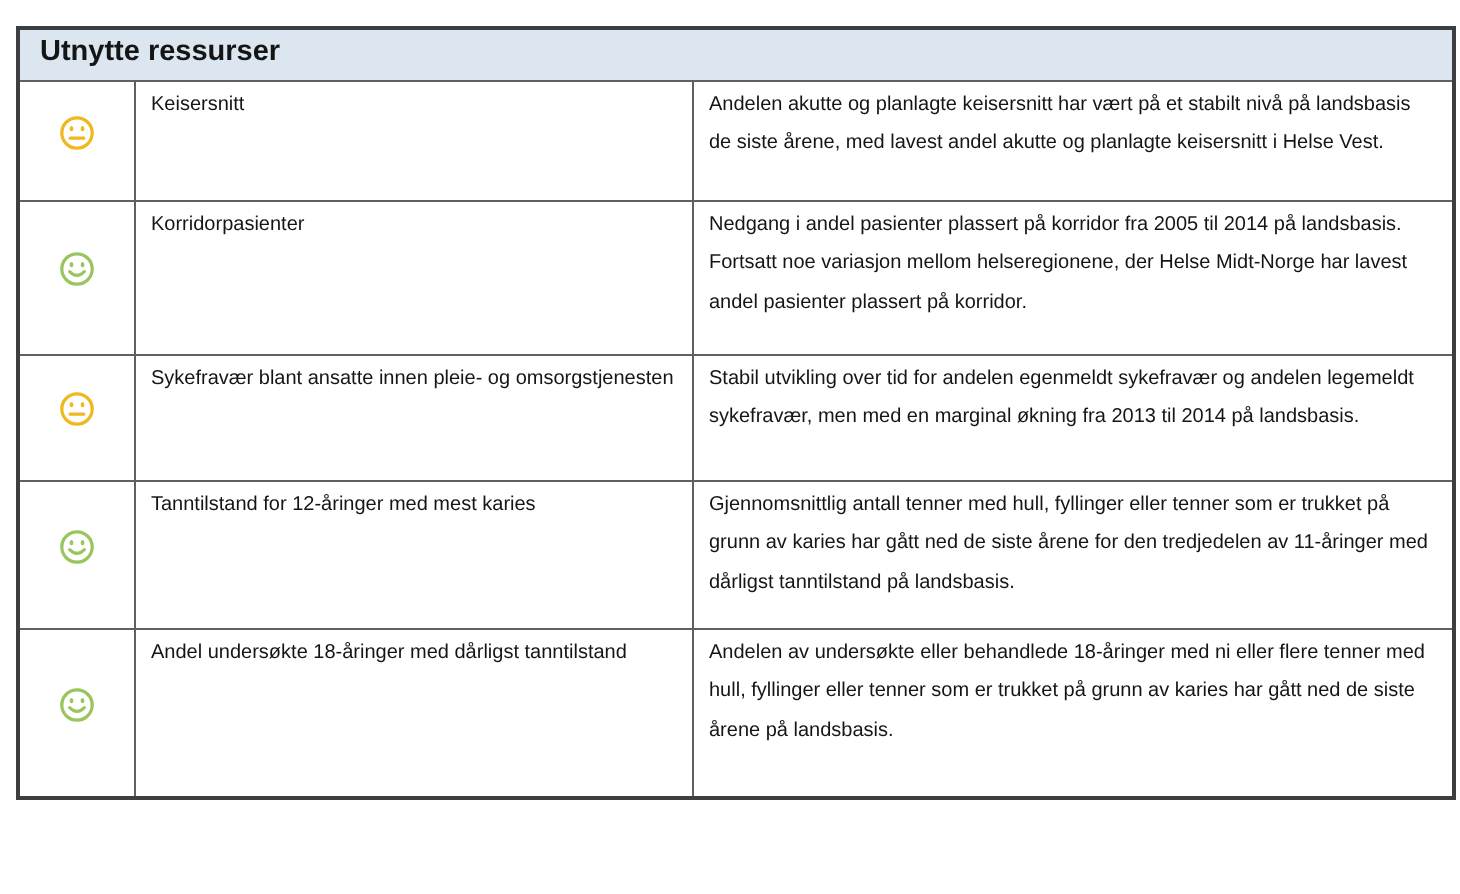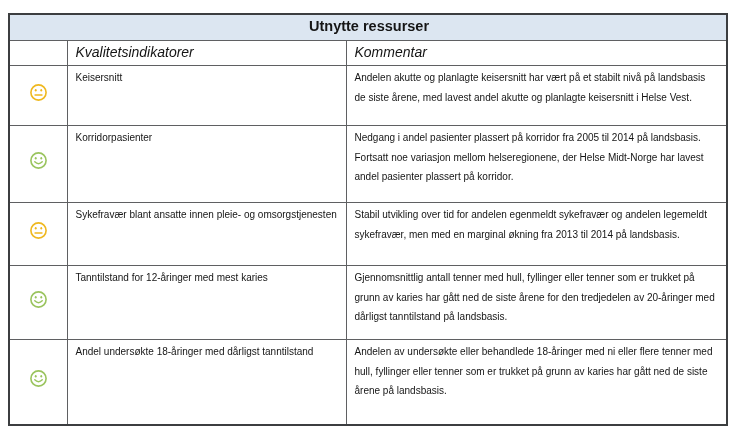--- a/index.html
+++ b/index.html
@@ -38,21 +38,20 @@
   }
   .col-smiley{width:58px;}
   .col-indicator{width:279px;}
   .col-comment{width:381px;}
   tr.title-row th{
     background:var(--header-bg);
     font-weight:bold;
     font-size:14.5px;
     padding:2px 8px 3px 10px;
     height:21px;
-    text-align:center;
   }
   tr.colhead-row th{
     font-style:italic;
     font-size:14px;
     height:23px;
   }
   td.smiley-cell{
     vertical-align:middle;
     text-align:center;
     padding:0;
@@ -66,25 +65,20 @@
 <div class="page">
   <table class="qtable">
     <colgroup>
       <col class="col-smiley">
       <col class="col-indicator">
       <col class="col-comment">
     </colgroup>
     <thead>
       <tr class="title-row">
         <th colspan="3">Utnytte ressurser</th>
-      </tr>
-      <tr class="colhead-row">
-        <th></th>
-        <th>Kvalitetsindikatorer</th>
-        <th>Kommentar</th>
       </tr>
     </thead>
     <tbody id="table-body">
         <tr style="height: 60px;">
     <td class="smiley-cell">
       <span class="smiley" style="color: rgb(239, 184, 31);">
         <svg width="19" height="19" viewBox="0 0 20 20" aria-hidden="true">
           <circle cx="10" cy="10" r="8" fill="none" stroke="currentColor" stroke-width="1.7"></circle>
           <ellipse cx="7.1" cy="7.7" rx="1.0" ry="1.35" fill="currentColor"></ellipse>
           <ellipse cx="12.9" cy="7.7" rx="1.0" ry="1.35" fill="currentColor"></ellipse>
@@ -132,21 +126,21 @@
       <span class="smiley" style="color: rgb(154, 196, 94);">
         <svg width="19" height="19" viewBox="0 0 20 20" aria-hidden="true">
           <circle cx="10" cy="10" r="8" fill="none" stroke="currentColor" stroke-width="1.7"></circle>
           <ellipse cx="7.1" cy="7.7" rx="1.0" ry="1.35" fill="currentColor"></ellipse>
           <ellipse cx="12.9" cy="7.7" rx="1.0" ry="1.35" fill="currentColor"></ellipse>
           <path d="M6.1 11.4 Q10 15.3 13.9 11.4" fill="none" stroke="currentColor" stroke-width="1.6" stroke-linecap="round"></path>
         </svg>
       </span>
     </td>
     <td>Tanntilstand for 12-åringer med mest karies</td>
-    <td>Gjennomsnittlig antall tenner med hull, fyllinger eller tenner som er trukket på grunn av karies har gått ned de siste årene for den tredjedelen av 20-åringer med dårligst tanntilstand på landsbasis.</td>
+    <td>Gjennomsnittlig antall tenner med hull, fyllinger eller tenner som er trukket på grunn av karies har gått ned de siste årene for den tredjedelen av 11-åringer med dårligst tanntilstand på landsbasis.</td>
   </tr>
         <tr style="height: 85px;">
     <td class="smiley-cell">
       
       <span class="smiley" style="color: rgb(154, 196, 94);">
         <svg width="19" height="19" viewBox="0 0 20 20" aria-hidden="true">
           <circle cx="10" cy="10" r="8" fill="none" stroke="currentColor" stroke-width="1.7"></circle>
           <ellipse cx="7.1" cy="7.7" rx="1.0" ry="1.35" fill="currentColor"></ellipse>
           <ellipse cx="12.9" cy="7.7" rx="1.0" ry="1.35" fill="currentColor"></ellipse>
           <path d="M6.1 11.4 Q10 15.3 13.9 11.4" fill="none" stroke="currentColor" stroke-width="1.6" stroke-linecap="round"></path>

